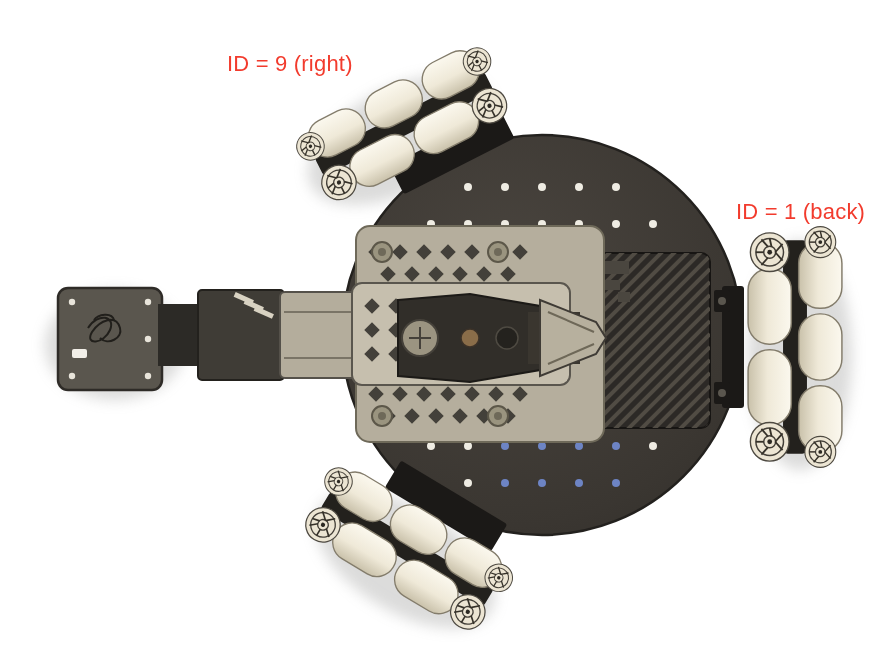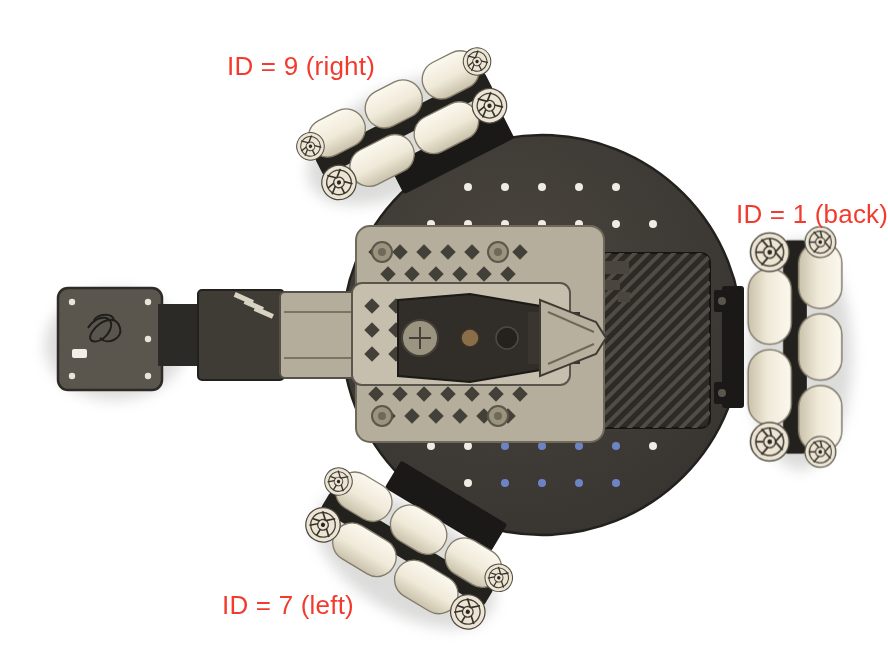--- a/index.html
+++ b/index.html
@@ -1,18 +1,18 @@
 <!DOCTYPE html>
 <html style="--annotation: #f23b2d; --background: #ffffff; --plate: #3a3631; --plate-edge: #23211e; --hole-white: #efece3; --hole-blue: #6d84c4; --roller: #f4efe1; --roller-edge: #837c6b; --arm-beige: #c6bfae; --arm-dark: #56524a;"><head>
 <meta charset="utf-8">
 <style>
   html,body{margin:0;padding:0;background:#ffffff;}
   .stage{position:relative;width:888px;height:669px;background:#ffffff;overflow:hidden;
          font-family:"Liberation Sans", sans-serif;}
-  .annotation{position:absolute;color:var(--annotation,#f23b2d);font-size:26px;
+  .annotation{position:absolute;color:var(--annotation,#f23b2d);font-size:22px;
               font-weight:400;white-space:nowrap;letter-spacing:0.2px;}
   .roller{fill:url(#rollerGrad);stroke:#837c6b;stroke-width:1.6;}
   .hatch{stroke:#514c44;stroke-width:4;}
   svg{position:absolute;left:0;top:0;}
 </style>
 </head>
 <body>
 
 <div class="stage">
 
@@ -307,14 +307,13 @@
       </g>
     </g>
 
     <use href="#omniwheel" transform="translate(404,124) rotate(-27) scale(0.82)"></use>
     <use href="#omniwheel" transform="translate(407,549) rotate(31) scale(0.82)"></use>
     <use href="#omniwheel" transform="translate(795,347) rotate(90) scale(0.92)"></use>
   </svg>
 
   <div class="annotation" style="left:227px;top:51px">ID = 9 (right)</div>
   <div class="annotation" style="left:736px;top:199px">ID = 1 (back)</div>
-  <div class="annotation" style="left:222px;top:590px">ID = 7 (left)</div>
 </div>
 
 </body></html>

